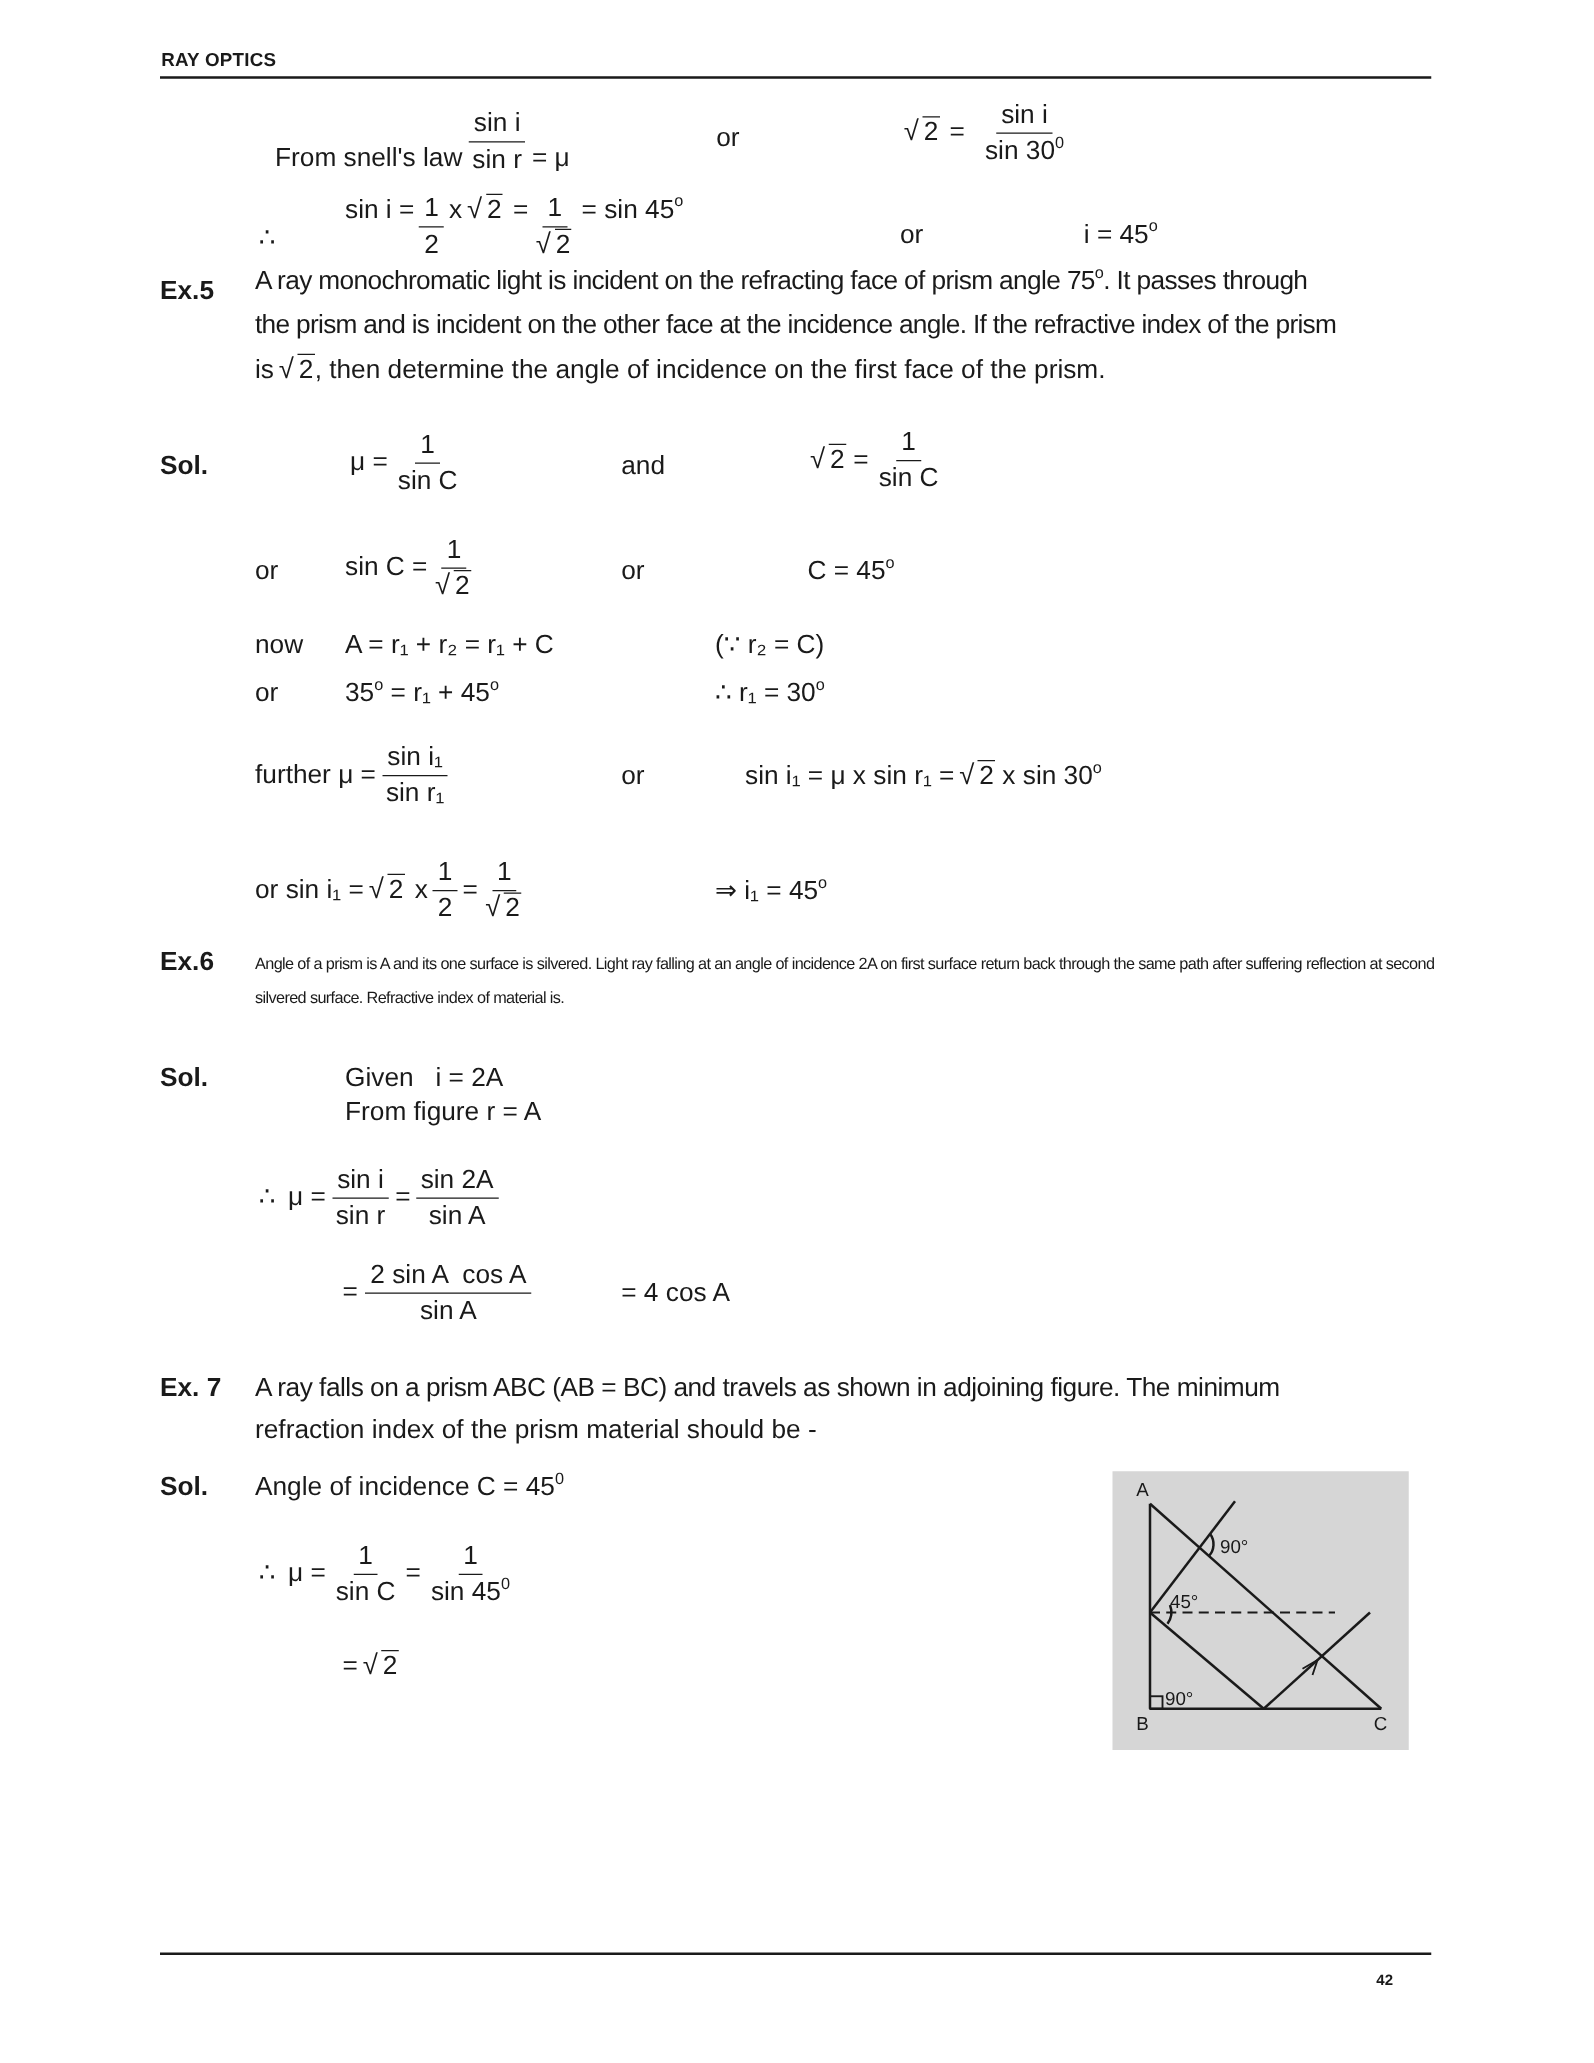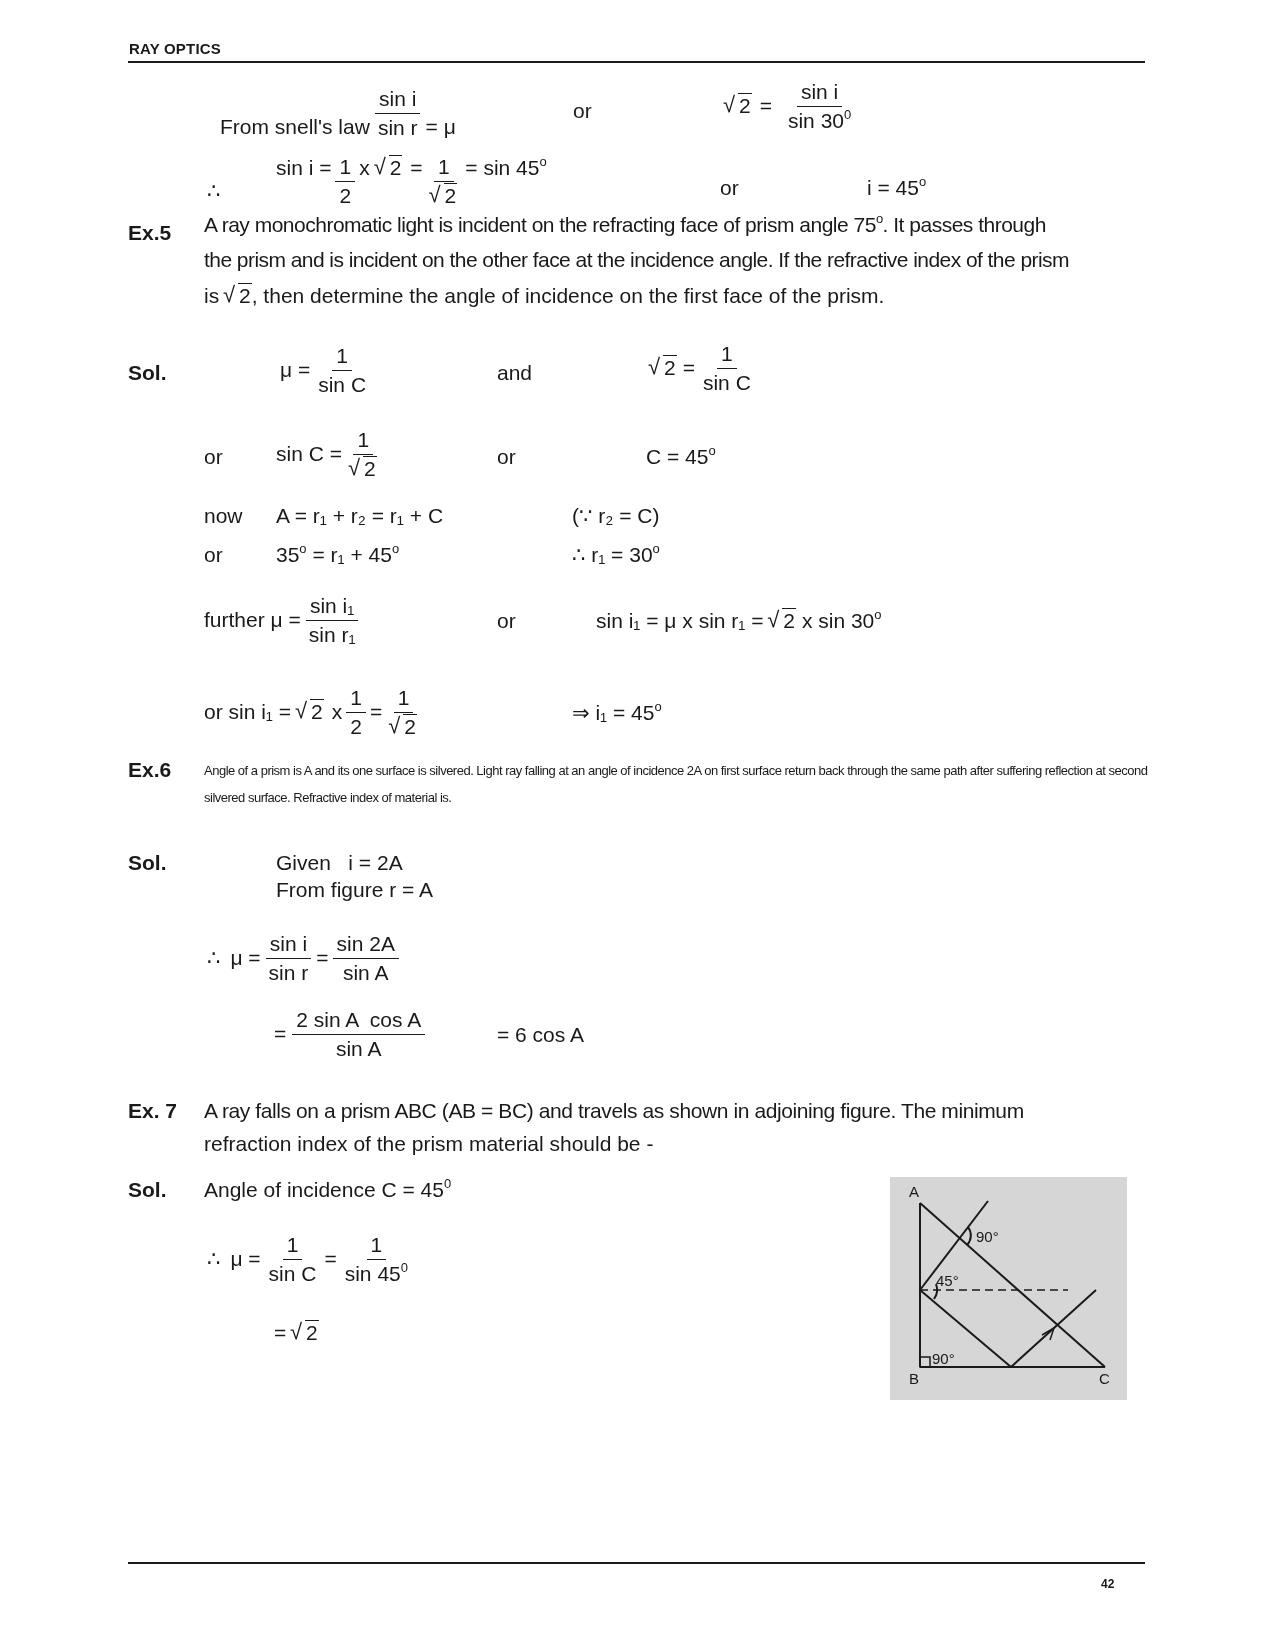--- a/index.html
+++ b/index.html
@@ -153,21 +153,21 @@
     </span>
 </div>
 
 <div class="abs t" style="left:274px; top:1003px; height:62px; display:flex; align-items:center;">
   <span>=</span>
   <span class="frac" style="margin-left:6px;">
       <span class="num" style="white-space:pre;">2 sin A  cos A</span>
       <span class="den">sin A</span>
     </span>
 </div>
-<div class="abs t" style="left:497px; top:1022px;">= 6 cos A</div>
+<div class="abs t" style="left:497px; top:1022px;">= 4 cos A</div>
 
 <div class="abs t b" style="left:128px; top:1098px;">Ex. 7</div>
 <div class="abs t" style="left:204px; top:1098px; letter-spacing:-0.4px;">A ray falls on a prism ABC (AB = BC) and travels as shown in adjoining figure. The minimum</div>
 <div class="abs t" style="left:204px; top:1131px;">refraction index of the prism material should be -</div>
 
 <div class="abs t b" style="left:128px; top:1177px;">Sol.</div>
 <div class="abs t" style="left:204px; top:1177px;"><span>Angle of incidence C = 45</span><sup>0</sup></div>
 
 <div class="abs t" style="left:207px; top:1228px; height:62px; display:flex; align-items:center;">
   <span style="margin-right:10px;">∴</span>

